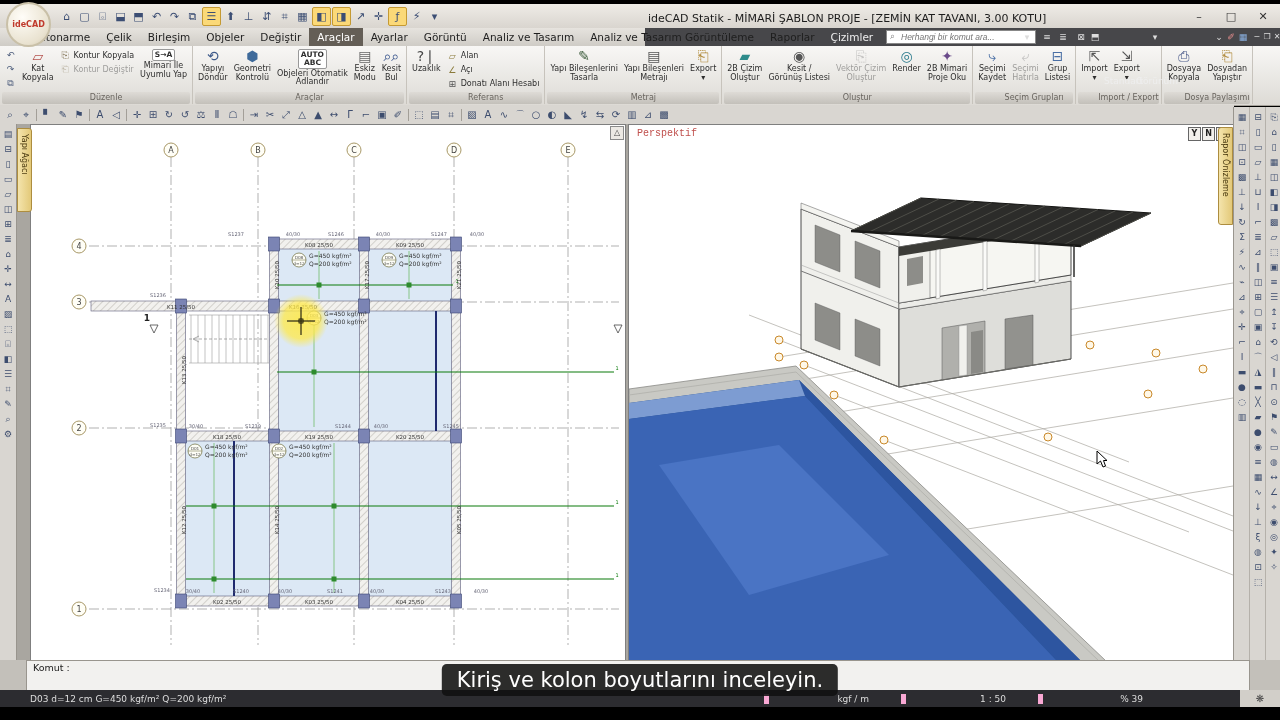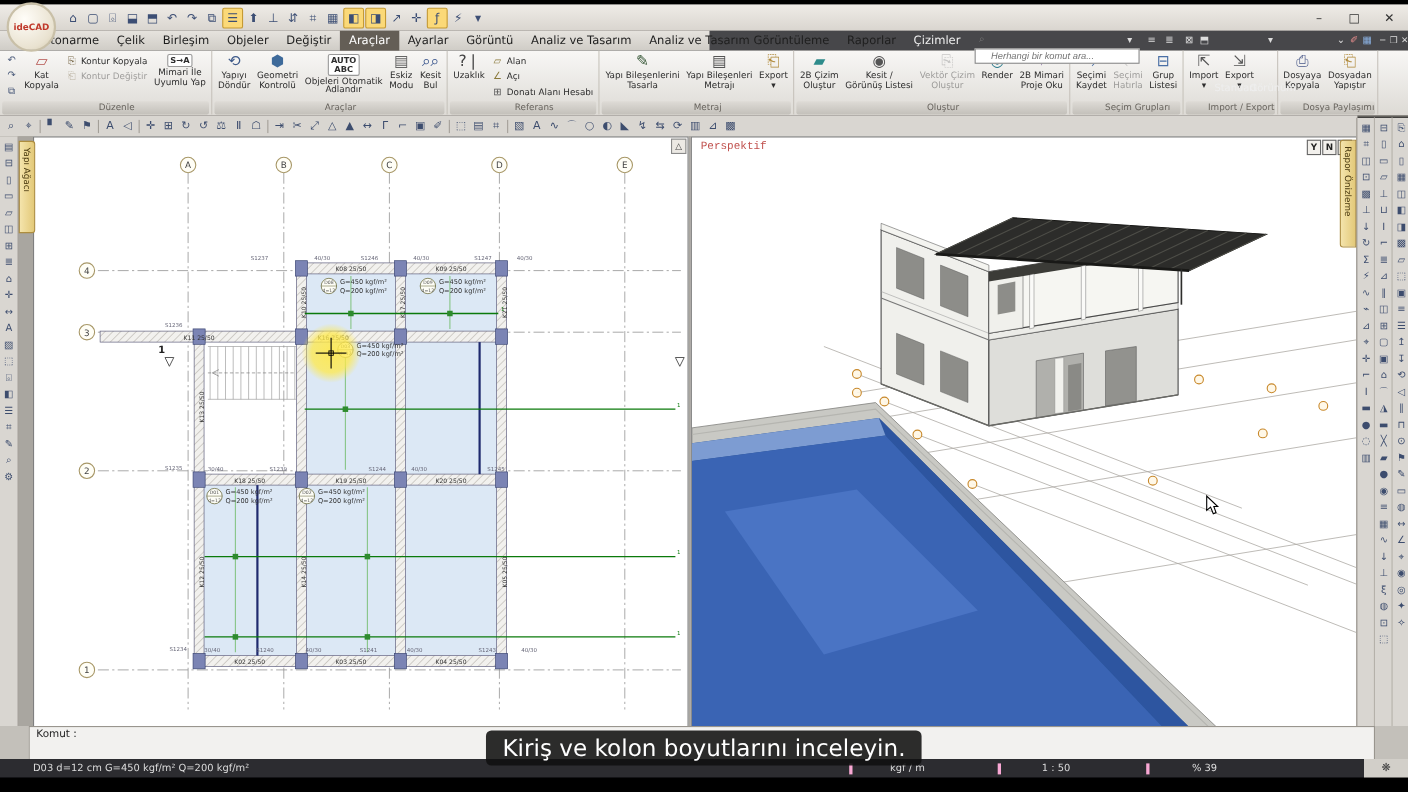--- a/index.html
+++ b/index.html
@@ -20,21 +20,21 @@
   .winbtn{width:18px;height:15px;font-size:11px;line-height:15px;text-align:center;color:#333;}
   
   .menubar{position:absolute;left:0;top:28px;width:1280px;height:18px;
     background:linear-gradient(#e6e3de,#cfccc6);}
   .menubar .darkzone{position:absolute;left:645px;top:0;width:635px;height:18px;background:#47474a;}
   #menu-items{position:absolute;left:24px;top:0;height:18px;display:flex;z-index:2;}
   .menu-item{font-size:10.5px;line-height:18px;padding:0 8px;color:#1e1e1e;white-space:nowrap;}
   .menu-item.active{background:#645e56;color:#fff;}
   .menu-item.ondark{color:#eee;}
   .cmdsearch{position:absolute;left:886px;top:2px;width:130px;height:12px;border:1px solid #888;
-    font-size:8.5px;font-style:italic;color:#666;padding:0 4px 0 14px;background:#fff;z-index:3;margin-top:14px;}
+    font-size:8.5px;font-style:italic;color:#666;padding:0 4px 0 14px;background:#fff;z-index:3;}
   .searchmag{position:absolute;left:890px;top:3px;font-size:9px;color:#777;z-index:4;}
   .mrow-ic{position:absolute;top:2px;width:14px;height:14px;text-align:center;line-height:14px;
     font-size:9px;color:#ddd;z-index:3;}
   .mrow-lbl{position:absolute;top:3px;font-size:9px;color:#eee;z-index:3;white-space:nowrap;margin-top:45px;}
   
   .ribbon{position:absolute;left:0;top:46px;width:1280px;height:59px;display:flex;
     background:linear-gradient(#f8f7f5,#e5e3df 70%,#dddad5);border-bottom:1px solid #a5a19a;}
   .rgroup{height:58px;border-right:1px solid #c7c3bc;display:flex;flex-direction:column;flex:0 0 auto;}
   .rrow{flex:1;display:flex;align-items:flex-start;padding:1px 2px 0 2px;}
   .rbig{display:flex;flex-direction:column;align-items:center;text-align:center;
@@ -85,21 +85,21 @@
   .mini{font-size:4.2px;fill:#555;text-anchor:middle;}
   .grn{font-size:5px;fill:#0b7a0b;text-anchor:middle;}
   .sect{font-size:9px;font-weight:bold;fill:#222;text-anchor:middle;}
   
   .bottomfill{position:absolute;left:0;top:660px;width:1280px;height:30px;background:#c3c0ba;}
   .command{position:absolute;left:26px;top:660px;width:1210px;height:28px;background:#f2f1ef;
     border:1px solid #99958e;font-size:9.5px;color:#222;padding:1px 6px;line-height:12px;}
   .statusbar{position:absolute;left:0;top:690px;width:1280px;height:17px;background:#2c2c30;
     display:flex;align-items:center;font-size:9px;color:#ddd;gap:32px;}
   .status-left{margin-left:30px;white-space:nowrap;}
-  .seg{width:100px;text-align:center;border-left:3px solid #f9a8d4;white-space:nowrap;flex:0 0 100px;}
+  .seg{width:100px;text-align:right;border-left:5px solid #f9a8d4;white-space:nowrap;flex:0 0 100px;}
   .status-spacer{flex:1;}
   .status-ic{flex:0 0 40px;height:17px;background:#d2cfc9;color:#444;text-align:center;line-height:17px;font-size:10px;}
   .blackbottom{position:absolute;left:0;top:707px;width:1280px;height:13px;background:#000;}
   .blacktop{position:absolute;left:0;top:0;width:1280px;height:4px;background:#000;}
   .subtitle{position:absolute;left:50%;top:664px;transform:translateX(-50%);
     background:rgba(16,16,16,.88);color:#fff;font-size:21px;padding:4px 15px;border-radius:5px;
     white-space:nowrap;z-index:60;}
 </style>
 </head>
 <body>
@@ -124,20 +124,21 @@
         <span class="qicon">⌗</span>
         <span class="qicon">▦</span>
         <span class="qicon hl">◧</span>
         <span class="qicon hl">◨</span>
         <span class="qicon">↗</span>
         <span class="qicon">✛</span>
         <span class="qicon hl">ƒ</span>
         <span class="qicon">⚡</span>
         <span class="qicon">▾</span>
       </div>
+    <div class="title-text">ideCAD Statik - MİMARİ ŞABLON PROJE - [ZEMİN KAT TAVANI,  3.00 KOTU]</div>
     <div class="winbtns">
       <div class="winbtn">–</div>
       <div class="winbtn">□</div>
       <div class="winbtn">✕</div>
     </div>
   </div>
   <div class="logo">ideCAD</div>
 
   <div class="menubar">
     <div class="darkzone"></div>

